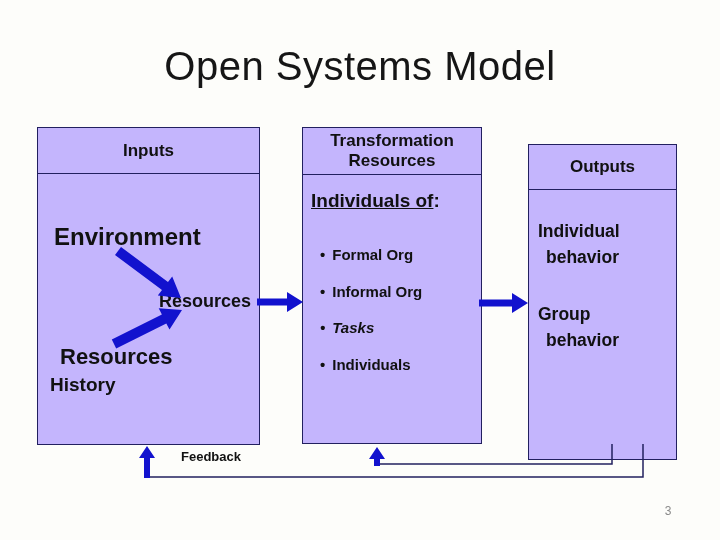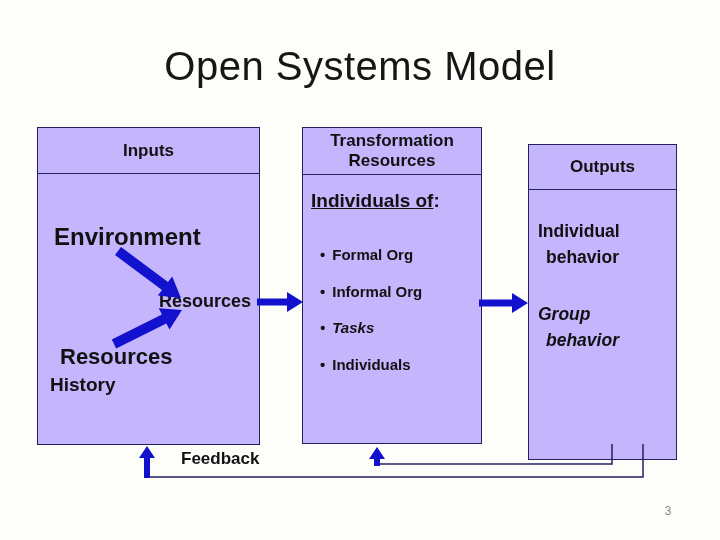--- a/index.html
+++ b/index.html
@@ -31,22 +31,22 @@
   #history-label{left:12px;top:246px;font-size:19px;}
   
   #interactions-heading{left:8px;top:62px;font-size:19px;}
   #interactions-heading .u{text-decoration:underline;}
   .bullet-item{position:absolute;left:9px;font-size:15px;font-weight:bold;margin-left:8px;}
   .bullet-item .bullet{margin-right:7px;}
   #bullet-0{top:118px;} #bullet-1{top:155px;} #bullet-2{top:191px;font-style:italic;} #bullet-3{top:228px;}
   
   .out-item{position:absolute;left:9px;font-size:17.5px;font-weight:bold;line-height:26px;white-space:nowrap;}
   .out-item .l2{margin-left:8px;}
-  #out-0{top:73px;} #out-1{top:156px;font-style:italic;} #out-2{top:233px;}
-  #feedback-label{left:181px;top:449px;font-size:17px;z-index:3;}
+  #out-0{top:73px;} #out-1{top:156px;} #out-2{top:233px;}
+  #feedback-label{left:181px;top:449px;font-size:13px;z-index:3;}
   #page-number{left:648px;top:504px;width:40px;text-align:center;font-size:12px;color:#8A8A8A;font-weight:400;z-index:3;}
   #arrow-layer{position:absolute;left:0;top:0;z-index:5;pointer-events:none;}
   .blue-arrow{fill:#1212CE;stroke:none;}
   .loop-line{fill:none;stroke:#22205F;stroke-width:1.5;}
 </style>
 </head>
 <body>
 
 <div id="stage">
 

